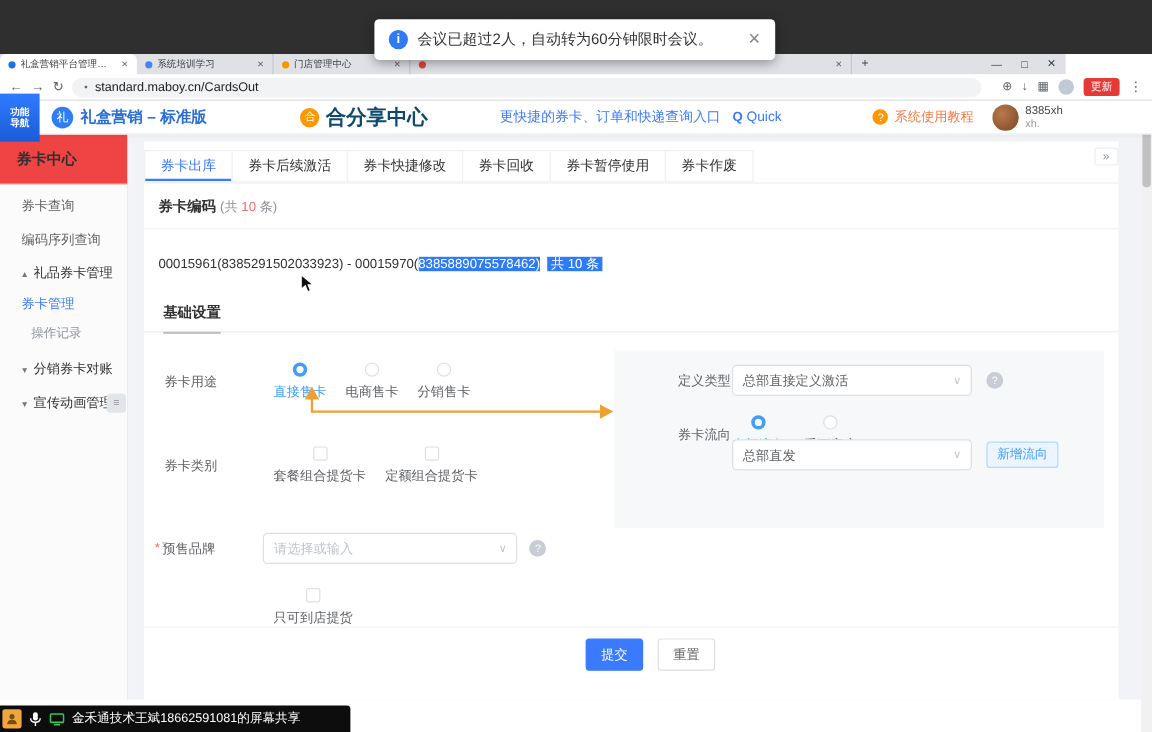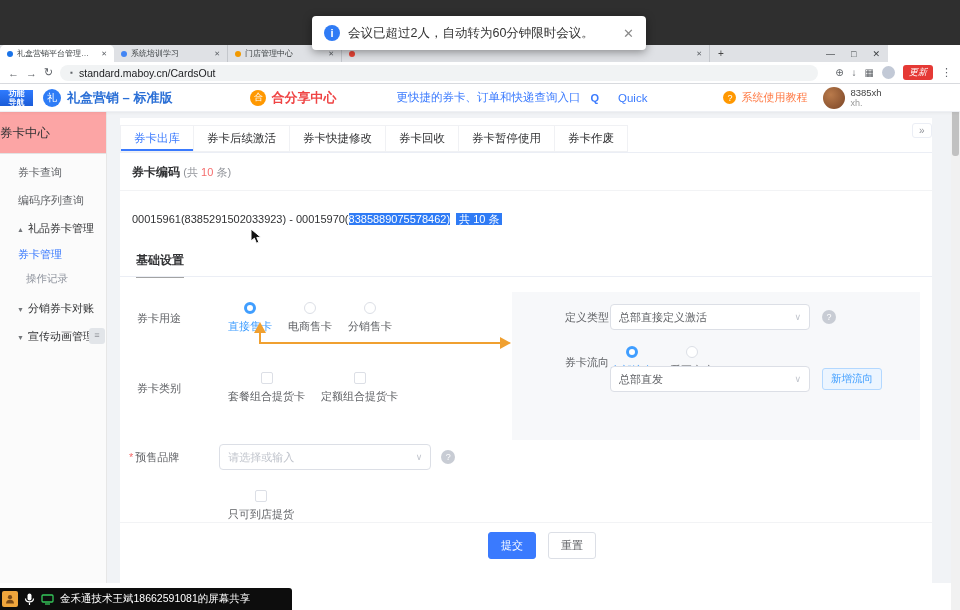--- a/index.html
+++ b/index.html
@@ -33,51 +33,51 @@
   
   .addrbar { left:0; top:62px; width:960px; height:22px; background:#fff; border-bottom:1px solid #dadce0;
              display:flex; align-items:center; gap:7px; padding:0 8px; }
   .navic { font-size:11px; color:#5f6368; cursor:pointer; }
   .urlchip { flex:1; max-width:758px; height:16px; background:#f1f3f4; border-radius:8px; display:flex;
              align-items:center; gap:6px; padding:0 10px; font-size:10.5px; color:#202124; }
   .siteic { font-size:8px; color:#5f6368; }
   .addr-right { display:flex; align-items:center; gap:8px; margin-left:auto; }
   .addric { font-size:10px; color:#5f6368; cursor:pointer; }
   .bavatar { width:13px; height:13px; border-radius:50%; background:#c2c9d6; }
-  .updpill { background:#e53935; color:#fff; font-size:9px; padding:1px 6px; border-radius:3px; cursor:pointer;font-style:italic; }
+  .updpill { background:#e53935; color:#fff; font-size:9px; padding:1px 6px; border-radius:3px; cursor:pointer; }
   .kebab { font-size:11px; color:#5f6368; cursor:pointer; }
 
   
   .apphdr { left:0; top:84px; width:960px; height:28px; background:#fff; border-bottom:1px solid #eef0f4;
             box-shadow:0 1px 3px rgba(0,0,0,.05); display:flex; align-items:center; z-index:5; }
-  .navlogo { width:33px; height:16px; background:linear-gradient(180deg,#2f7bff,#1b5cd8); color:#fff;
+  .navlogo { width:33px; height:40px; background:linear-gradient(180deg,#2f7bff,#1b5cd8); color:#fff;
              font-size:8px; line-height:9px; display:flex; flex-direction:column; align-items:center;
              justify-content:center; font-weight:bold; cursor:pointer; }
   .brandglyph { width:18px; height:18px; border-radius:50%; background:#2e7cf6; color:#fff; font-size:10px;
                 display:flex; align-items:center; justify-content:center; margin-left:10px; }
   .brand { margin-left:6px; font-size:13px; font-weight:bold; color:#2a6fd6; white-space:nowrap; }
   .centerglyph { width:16px; height:16px; border-radius:50%; background:#ff9800; color:#fff; font-size:9px;
                  display:flex; align-items:center; justify-content:center; margin-left:78px; }
-  .centertxt { margin-left:5px; font-size:13px; font-weight:bold; color:#ef4444; white-space:nowrap; cursor:pointer; }
+  .centertxt { margin-left:5px; font-size:17px; font-weight:bold; color:#0c4a6e; white-space:nowrap; cursor:pointer; }
   .promo { margin-left:60px; font-size:11.5px; color:#3a7afe; white-space:nowrap; cursor:pointer; }
   .qglyph { margin-left:10px; font-size:11px; font-weight:bold; color:#3a7afe; }
-  .quick { margin-left:19px; font-size:11.5px; color:#3a7afe; cursor:pointer; }
+  .quick { margin-left:3px; font-size:11.5px; color:#3a7afe; cursor:pointer; }
   .helpq { width:13px; height:13px; border-radius:50%; background:#ff9800; color:#fff; font-size:9px;
            display:flex; align-items:center; justify-content:center; margin-left:76px; }
   .helptxt { margin-left:5px; font-size:11px; color:#ff7a45; white-space:nowrap; cursor:pointer; }
   .uavatar { width:22px; height:22px; border-radius:50%; margin-left:16px;
              background:radial-gradient(circle at 35% 35%, #b97a4b, #7a4526); cursor:pointer; }
   .ublock { margin-left:5px; margin-right:6px; line-height:10px; }
   .uname { font-size:9.5px; color:#444; }
   .usub { font-size:9px; color:#999; }
 
   
   .sb { left:0; top:112px; width:107px; height:471px; background:#fbfbfb; border-right:1px solid #e7e7e7; }
-  .sbtitle { position:absolute; left:0; top:0; width:100%; height:42px; line-height:42px; 
-             font-weight:normal; font-size:12.5px; color:#303133; background:#fca5a5; border-bottom:1px solid #e3e3e3; }
+  .sbtitle { position:absolute; left:0; top:0; width:100%; height:42px; line-height:42px; padding-left:14px;
+             font-weight:bold; font-size:12.5px; color:#303133; background:#ef4444; border-bottom:1px solid #e3e3e3; }
   .sbi { position:absolute; left:0; width:100%; height:24px; line-height:24px; font-size:11px; color:#606266;
          padding-left:18px; cursor:pointer; white-space:nowrap; }
   .sbi.group { padding-left:17px; color:#303133; }
   .sbi .tri { font-size:7px; color:#73767a; margin-right:4px; }
   .sbi.active { color:#3a7afe; }
   .sbi.sub { padding-left:26px; color:#8f949e; font-size:10.5px; }
   .sbhandle { position:absolute; left:89px; top:216px; width:16px; height:16px; background:#e2e5e9;
               border-radius:3px; color:#909399; font-size:9px; text-align:center; line-height:15px; cursor:pointer; }
 
   

